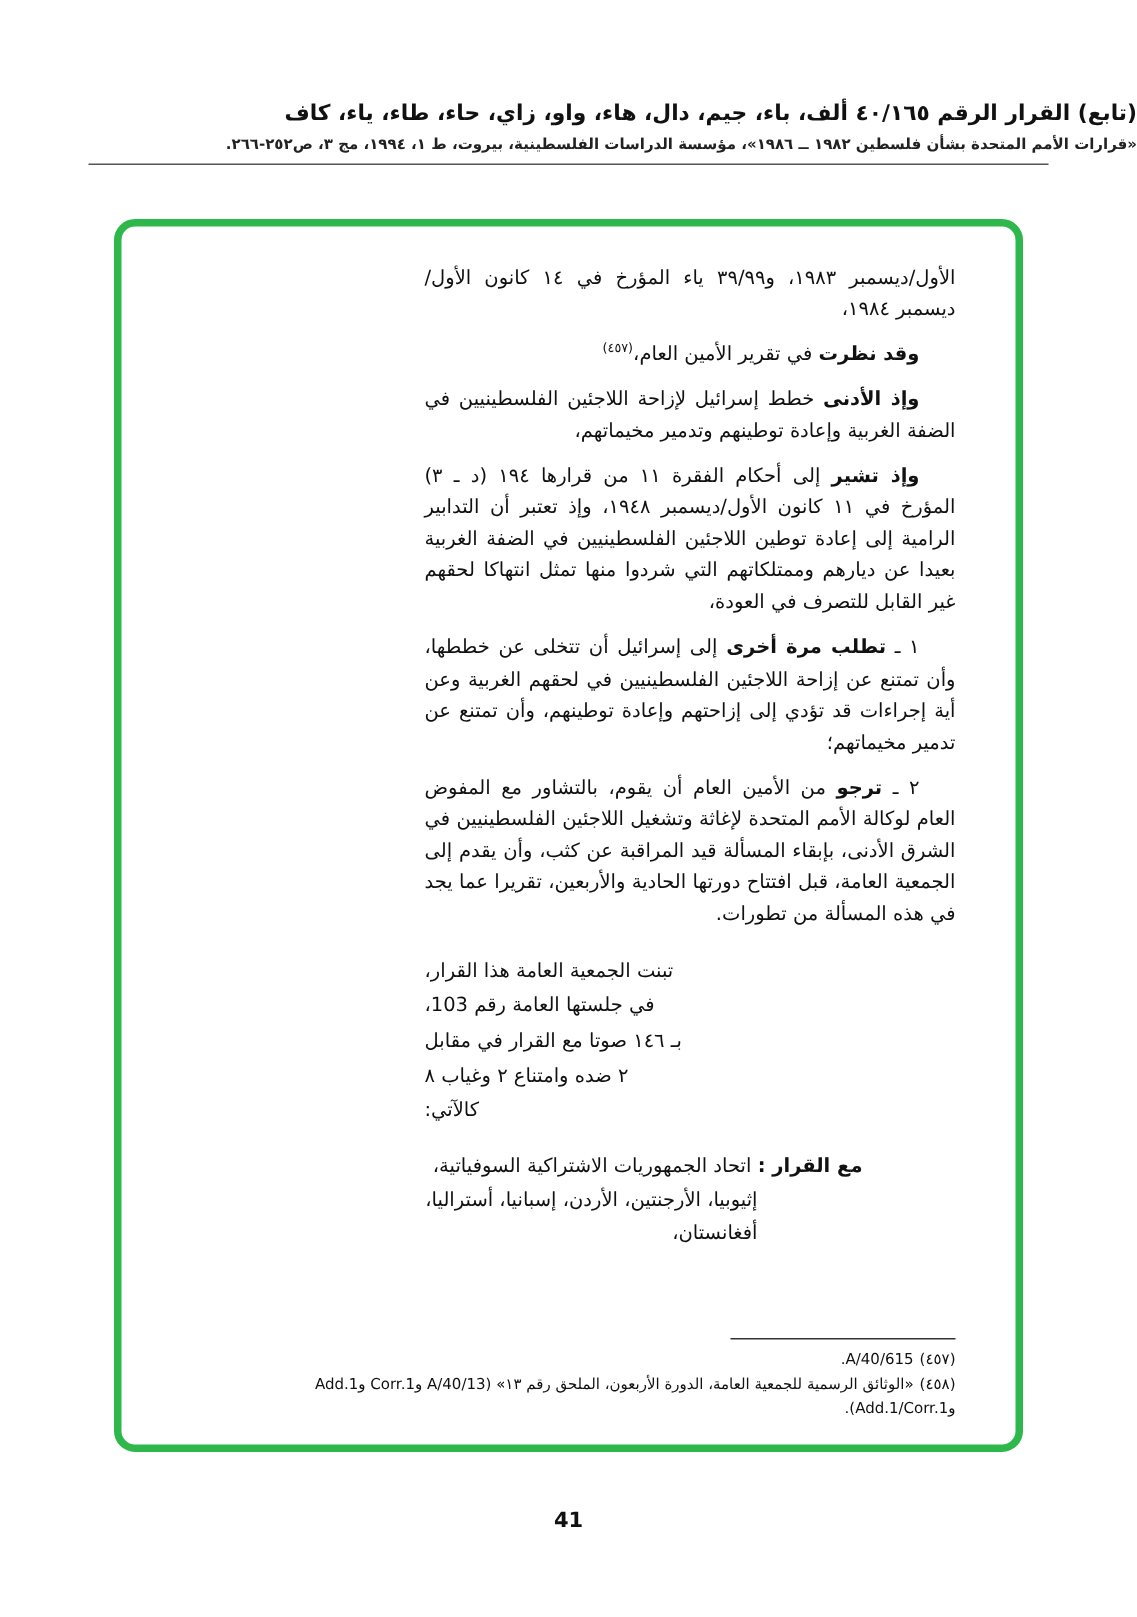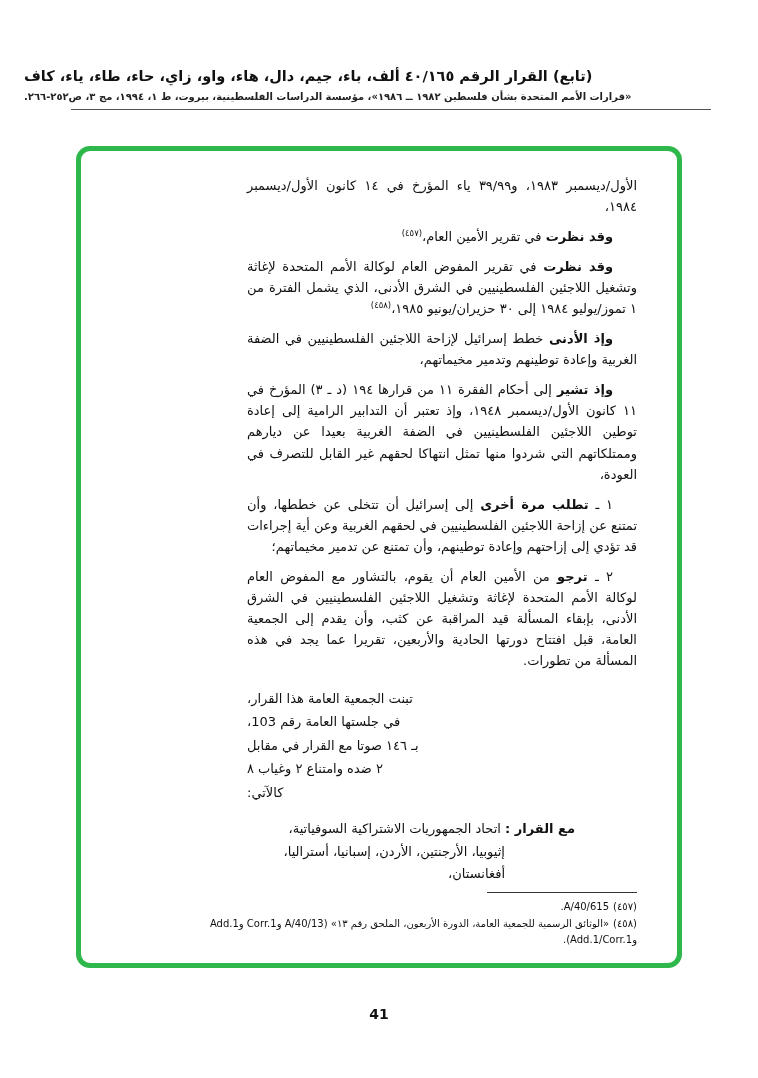--- a/index.html
+++ b/index.html
@@ -18,23 +18,22 @@
     background: #fff;
     overflow: hidden;
   }
 
   
   .header {
     position: absolute;
     top: 68px;
     left: 0;
     right: 0;
-    text-align: left;
+    text-align: right;
     direction: rtl;
-    margin-left: 24px;
   }
   .header-title {
     font-size: 14.5px;
     font-weight: bold;
     letter-spacing: 0.2px;
   }
   .header-source {
     margin-top: 7px;
     font-size: 10px;
     font-weight: bold;
@@ -54,21 +53,21 @@
     left: 76px;
     width: 606px;
     height: 822px;
     border: 5px solid #2eb84b;
     border-radius: 14px;
     background: #fff;
   }
   .content {
     position: absolute;
     top: 0; left: 0; right: 0; bottom: 0;
-    padding: 24px 40px 70px 48px;
+    padding: 24px 40px 70px 84px;
     direction: rtl;
   }
   .body-text {
     padding-left: 118px;
     font-size: 13px;
     line-height: 1.62;
     text-align: justify;
   }
   .para {
     margin-bottom: 9px;
@@ -147,23 +146,20 @@
       <div class="body-text">
 
         <div class="para no-indent">
           <span class="num"></span><span class="lead"></span><span>الأول/ديسمبر ١٩٨٣، و٣٩/٩٩ ياء المؤرخ في ١٤ كانون الأول/ديسمبر ١٩٨٤،</span><span class="fnref"></span>
         </div>
 
         <div class="para">
           <span class="num"></span><span class="lead">وقد نظرت</span><span> في تقرير الأمين العام،</span><span class="fnref">(٤٥٧)</span>
         </div>
 
-        <div class="para">
-          <span class="num"></span><span class="lead">وقد نظرت</span><span> في تقرير المفوض العام لوكالة الأمم المتحدة لإغاثة وتشغيل اللاجئين الفلسطينيين في الشرق الأدنى، الذي يشمل الفترة من ١ تموز/يوليو ١٩٨٤ إلى ٣٠ حزيران/يونيو ١٩٨٥،</span><span class="fnref">(٤٥٨)</span>
-        </div>
 
         <div class="para">
           <span class="num"></span><span class="lead">وإذ الأدنى</span><span> خطط إسرائيل لإزاحة اللاجئين الفلسطينيين في الضفة الغربية وإعادة توطينهم وتدمير مخيماتهم،</span><span class="fnref"></span>
         </div>
 
         <div class="para">
           <span class="num"></span><span class="lead">وإذ تشير</span><span> إلى أحكام الفقرة ١١ من قرارها ١٩٤ (د ـ ٣) المؤرخ في ١١ كانون الأول/ديسمبر ١٩٤٨، وإذ تعتبر أن التدابير الرامية إلى إعادة توطين اللاجئين الفلسطينيين في الضفة الغربية بعيدا عن ديارهم وممتلكاتهم التي شردوا منها تمثل انتهاكا لحقهم غير القابل للتصرف في العودة،</span><span class="fnref"></span>
         </div>
 
         <div class="para">

